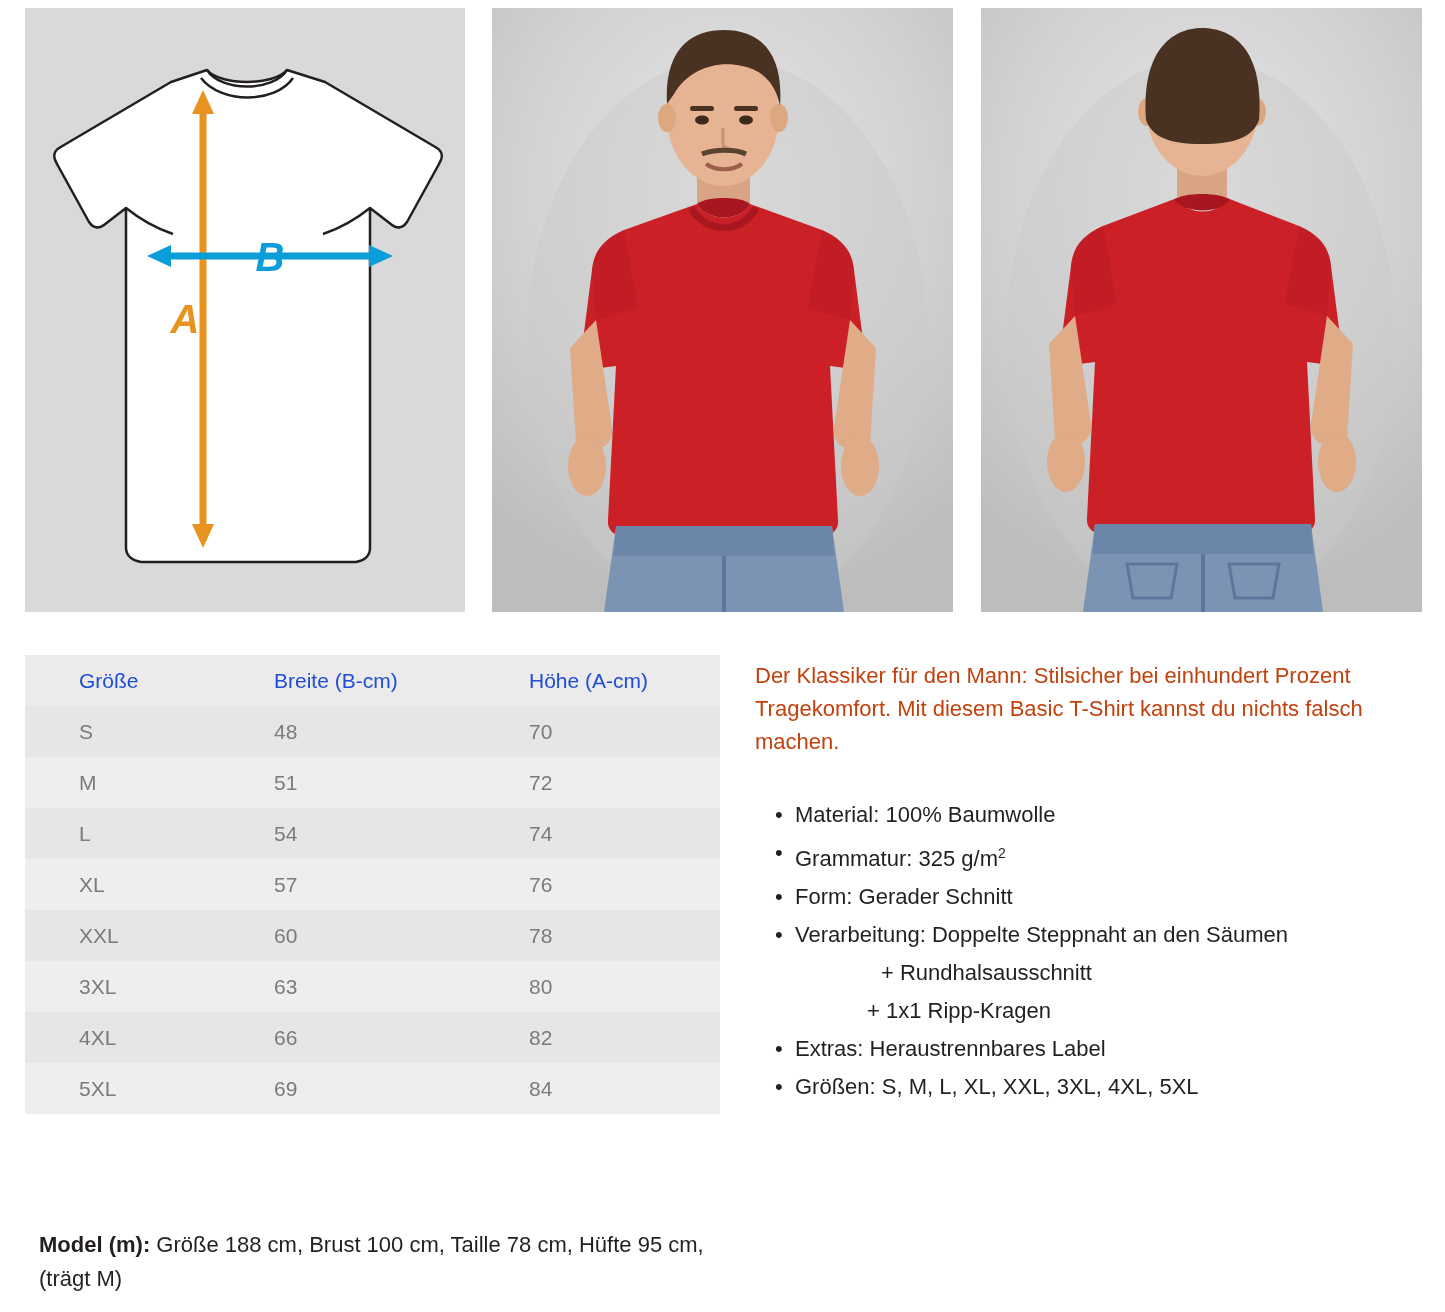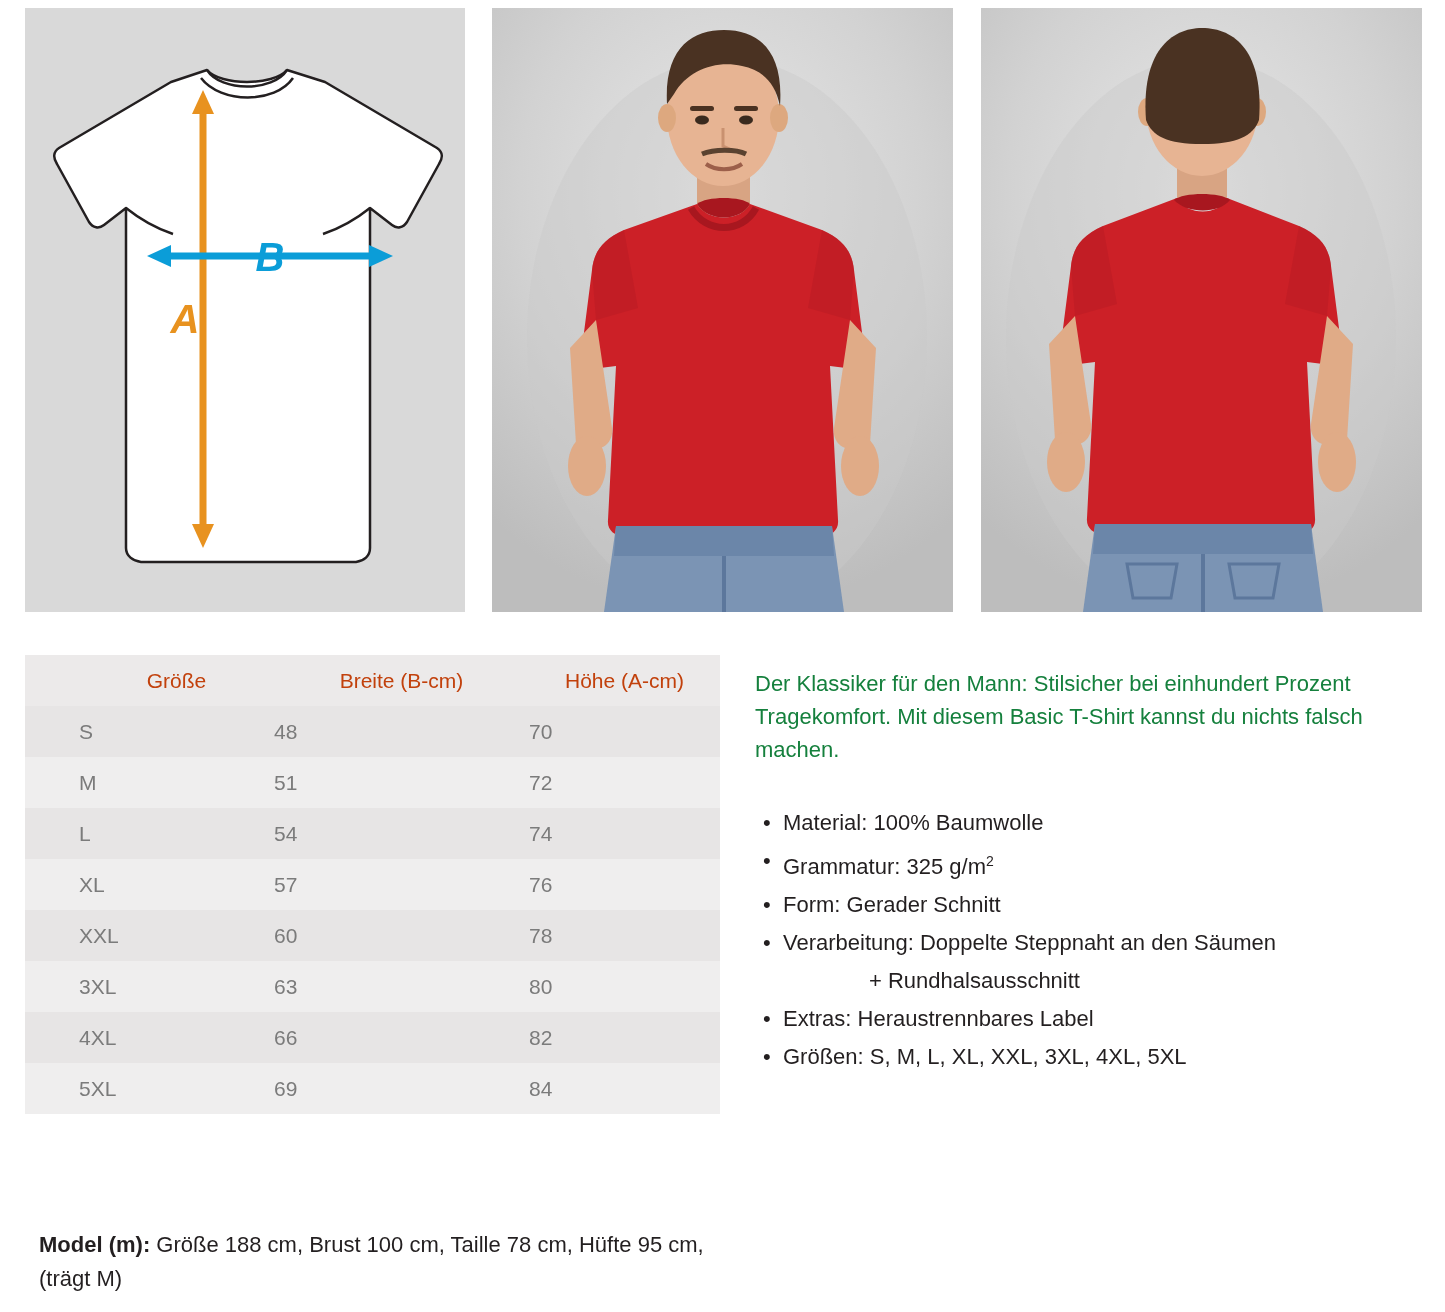--- a/index.html
+++ b/index.html
@@ -69,21 +69,21 @@
     font-weight: normal;
     color: #7b7b7b;
     padding: 0;
     height: 51px;
     vertical-align: middle;
   }
   table.size-table th:first-child,
   table.size-table td:first-child { padding-left: 54px; width: 195px; }
   table.size-table th:nth-child(2),
   table.size-table td:nth-child(2) { padding-left: 0; width: 255px; }
-  table.size-table tr.head th { color: #c2410c; text-align: center; }
+  table.size-table tr.head th { color: #1d4ed8; }
   table.size-table tr.head { background: #eceaea; }
   table.size-table tr.odd  { background: #e7e5e5; }
   table.size-table tr.even { background: #efeeee; }
 
   .tolerance {
     position: absolute;
     left: 25px;
     top: 1150px;
     font-size: 22px;
     color: #231f20;
@@ -102,26 +102,26 @@
   
   .desc {
     position: absolute;
     left: 755px;
     top: 655px;
     width: 670px;
   }
   .desc .intro {
     font-size: 22px;
     line-height: 33px;
-    color: #15803d;
-    margin: 12px 0 38px 0;
+    color: #c2410c;
+    margin: 4px 0 38px 0;
   }
   .desc ul {
     list-style: none;
-    margin: 4px;
+    margin: 16px;
     padding: 0;
   }
   .desc li {
     font-size: 22px;
     line-height: 38px;
     color: #231f20;
     position: relative;
     padding-left: 24px;
     white-space: nowrap;
   }
@@ -333,18 +333,19 @@
   </div>
 
   <div class="desc">
     <p class="intro">Der Klassiker für den Mann: Stilsicher bei einhundert Prozent Tragekomfort. Mit diesem Basic T-Shirt kannst du nichts falsch machen.</p>
     <ul>
       <li class="bullet">Material: 100% Baumwolle</li>
       <li class="bullet"><span>Grammatur: 325 g/m</span><sup class="sq">2</sup></li>
       <li class="bullet">Form: Gerader Schnitt</li>
       <li class="bullet">Verarbeitung: Doppelte Steppnaht an den Säumen</li>
       <li class="sub">+ Rundhalsausschnitt</li>
+      <li class="sub2">+ 1x1 Ripp-Kragen</li>
       <li class="bullet">Extras: Heraustrennbares Label</li>
       <li class="bullet">Größen:  S, M, L, XL, XXL, 3XL, 4XL, 5XL</li>
     </ul>
   </div>
 
 </div>
 
 </body></html>

